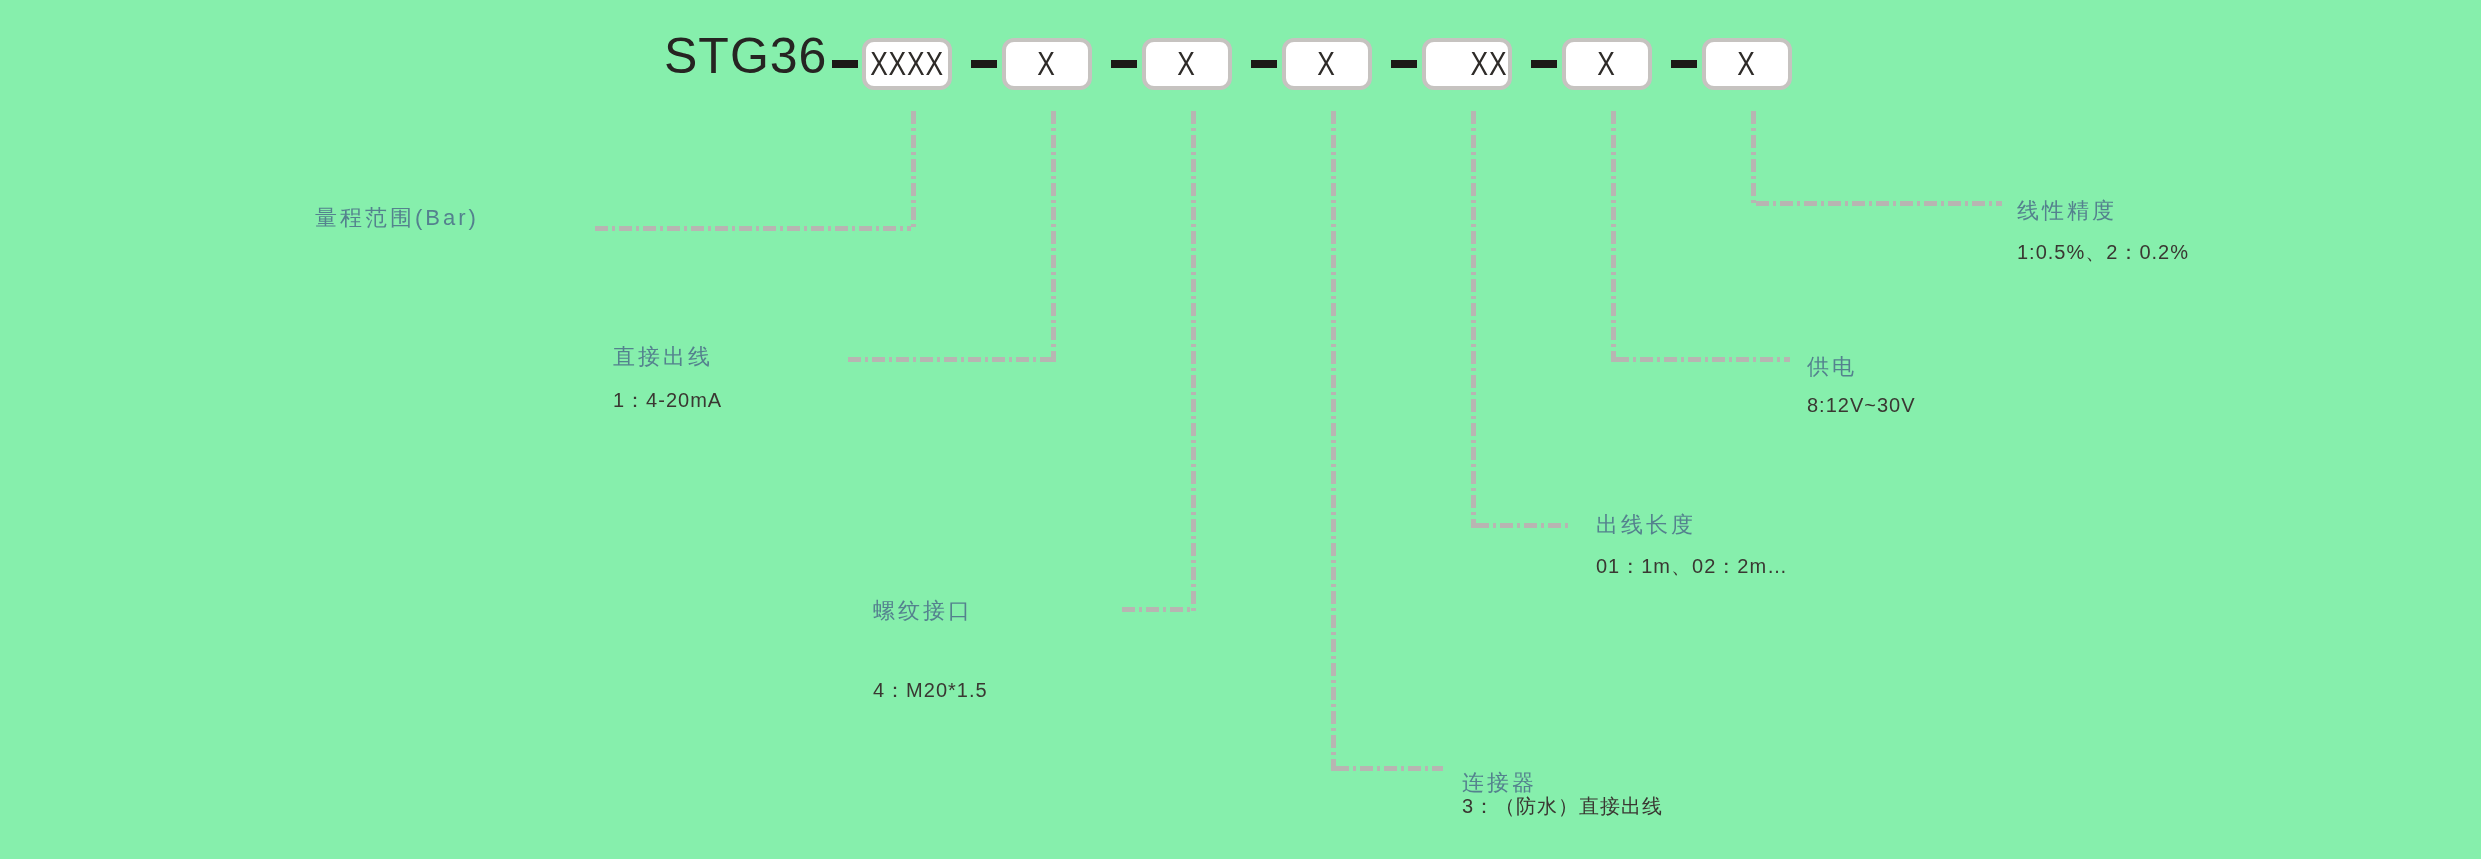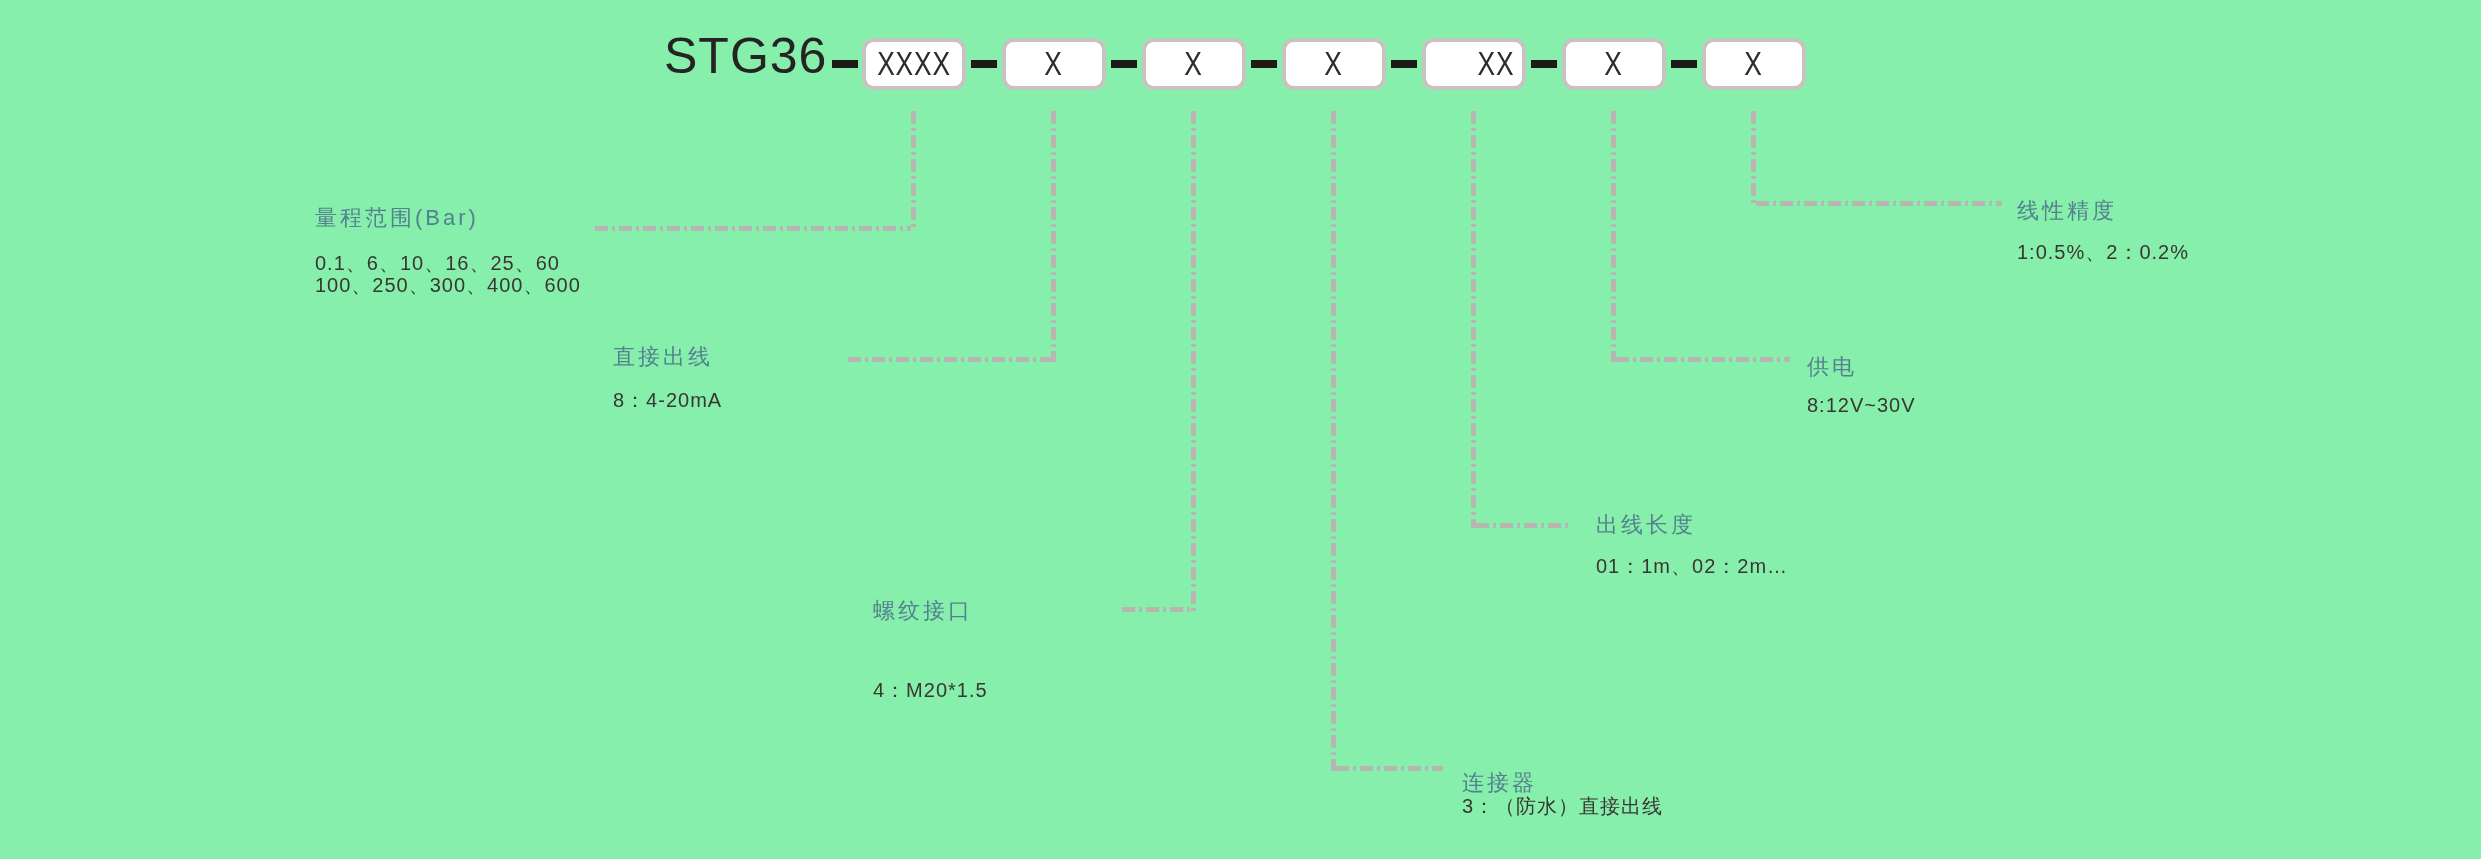--- a/index.html
+++ b/index.html
@@ -20,21 +20,21 @@
     line-height: 52px;
     letter-spacing: 1px;
     color: #262422;
     white-space: nowrap;
   }
 
   
   .code-box {
     position: absolute;
     top: 38px;
-    width: 104px; height: 52px;
+    width: 90px; height: 52px;
     box-sizing: border-box;
     border: 4px solid #c6c3c0;
     border-radius: 12px;
     background: #ffffff;
     display: flex; align-items: center; justify-content: center;
   }
   .code-box .glyphs {
     font-size: 33px;
     color: #2e2b28;
     letter-spacing: 1px;
@@ -176,27 +176,23 @@
   <div class="lead-v v4"></div>
   <div class="lead-h h4"></div>
   <div class="lead-v v5"></div>
   <div class="lead-h h5"></div>
   <div class="lead-v v6"></div>
   <div class="lead-h h6"></div>
   <div class="lead-v v7"></div>
   <div class="lead-h h7"></div>
 
   <div class="field-label fl1">量程范围(Bar)</div>
-  <div class="field-value fv1">
-    <div>0.1、6、10、16、25、60</div>
-    <div>100、250、300、400、600</div>
-  </div>
 
   <div class="field-label fl2">直接出线</div>
-  <div class="field-value fv2">8：4-20mA</div>
+  <div class="field-value fv2">1：4-20mA</div>
 
   <div class="field-label fl3">螺纹接口</div>
   <div class="field-value fv3">4：M20*1.5</div>
 
   <div class="field-label fl4">连接器</div>
   <div class="field-value fv4">3：（防水）直接出线</div>
 
   <div class="field-label fl5">出线长度</div>
   <div class="field-value fv5">01：1m、02：2m…</div>
 

